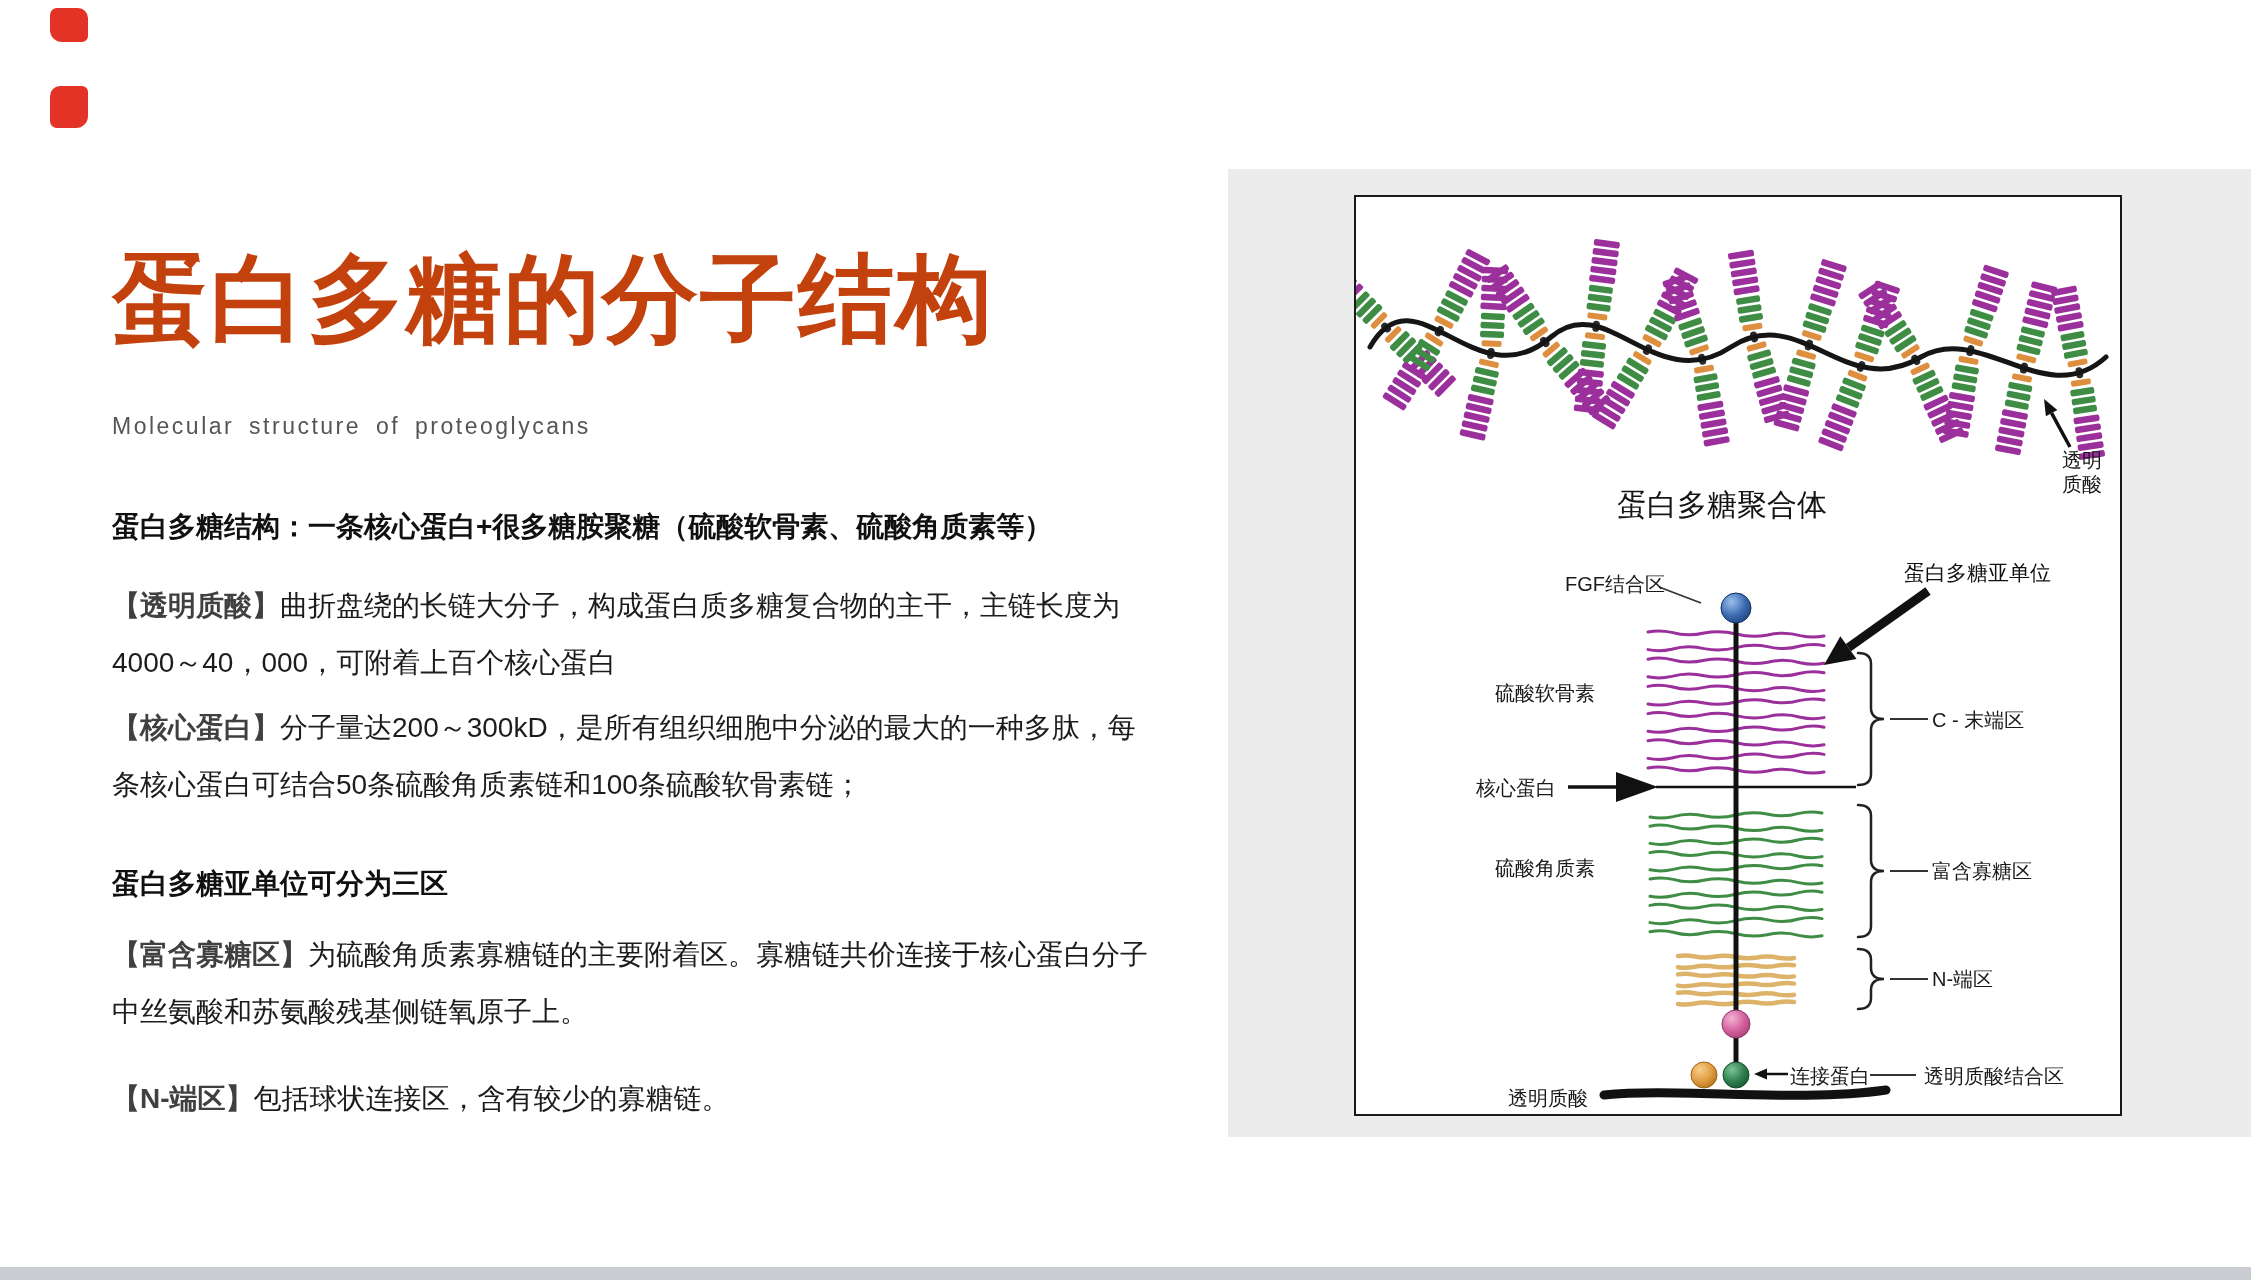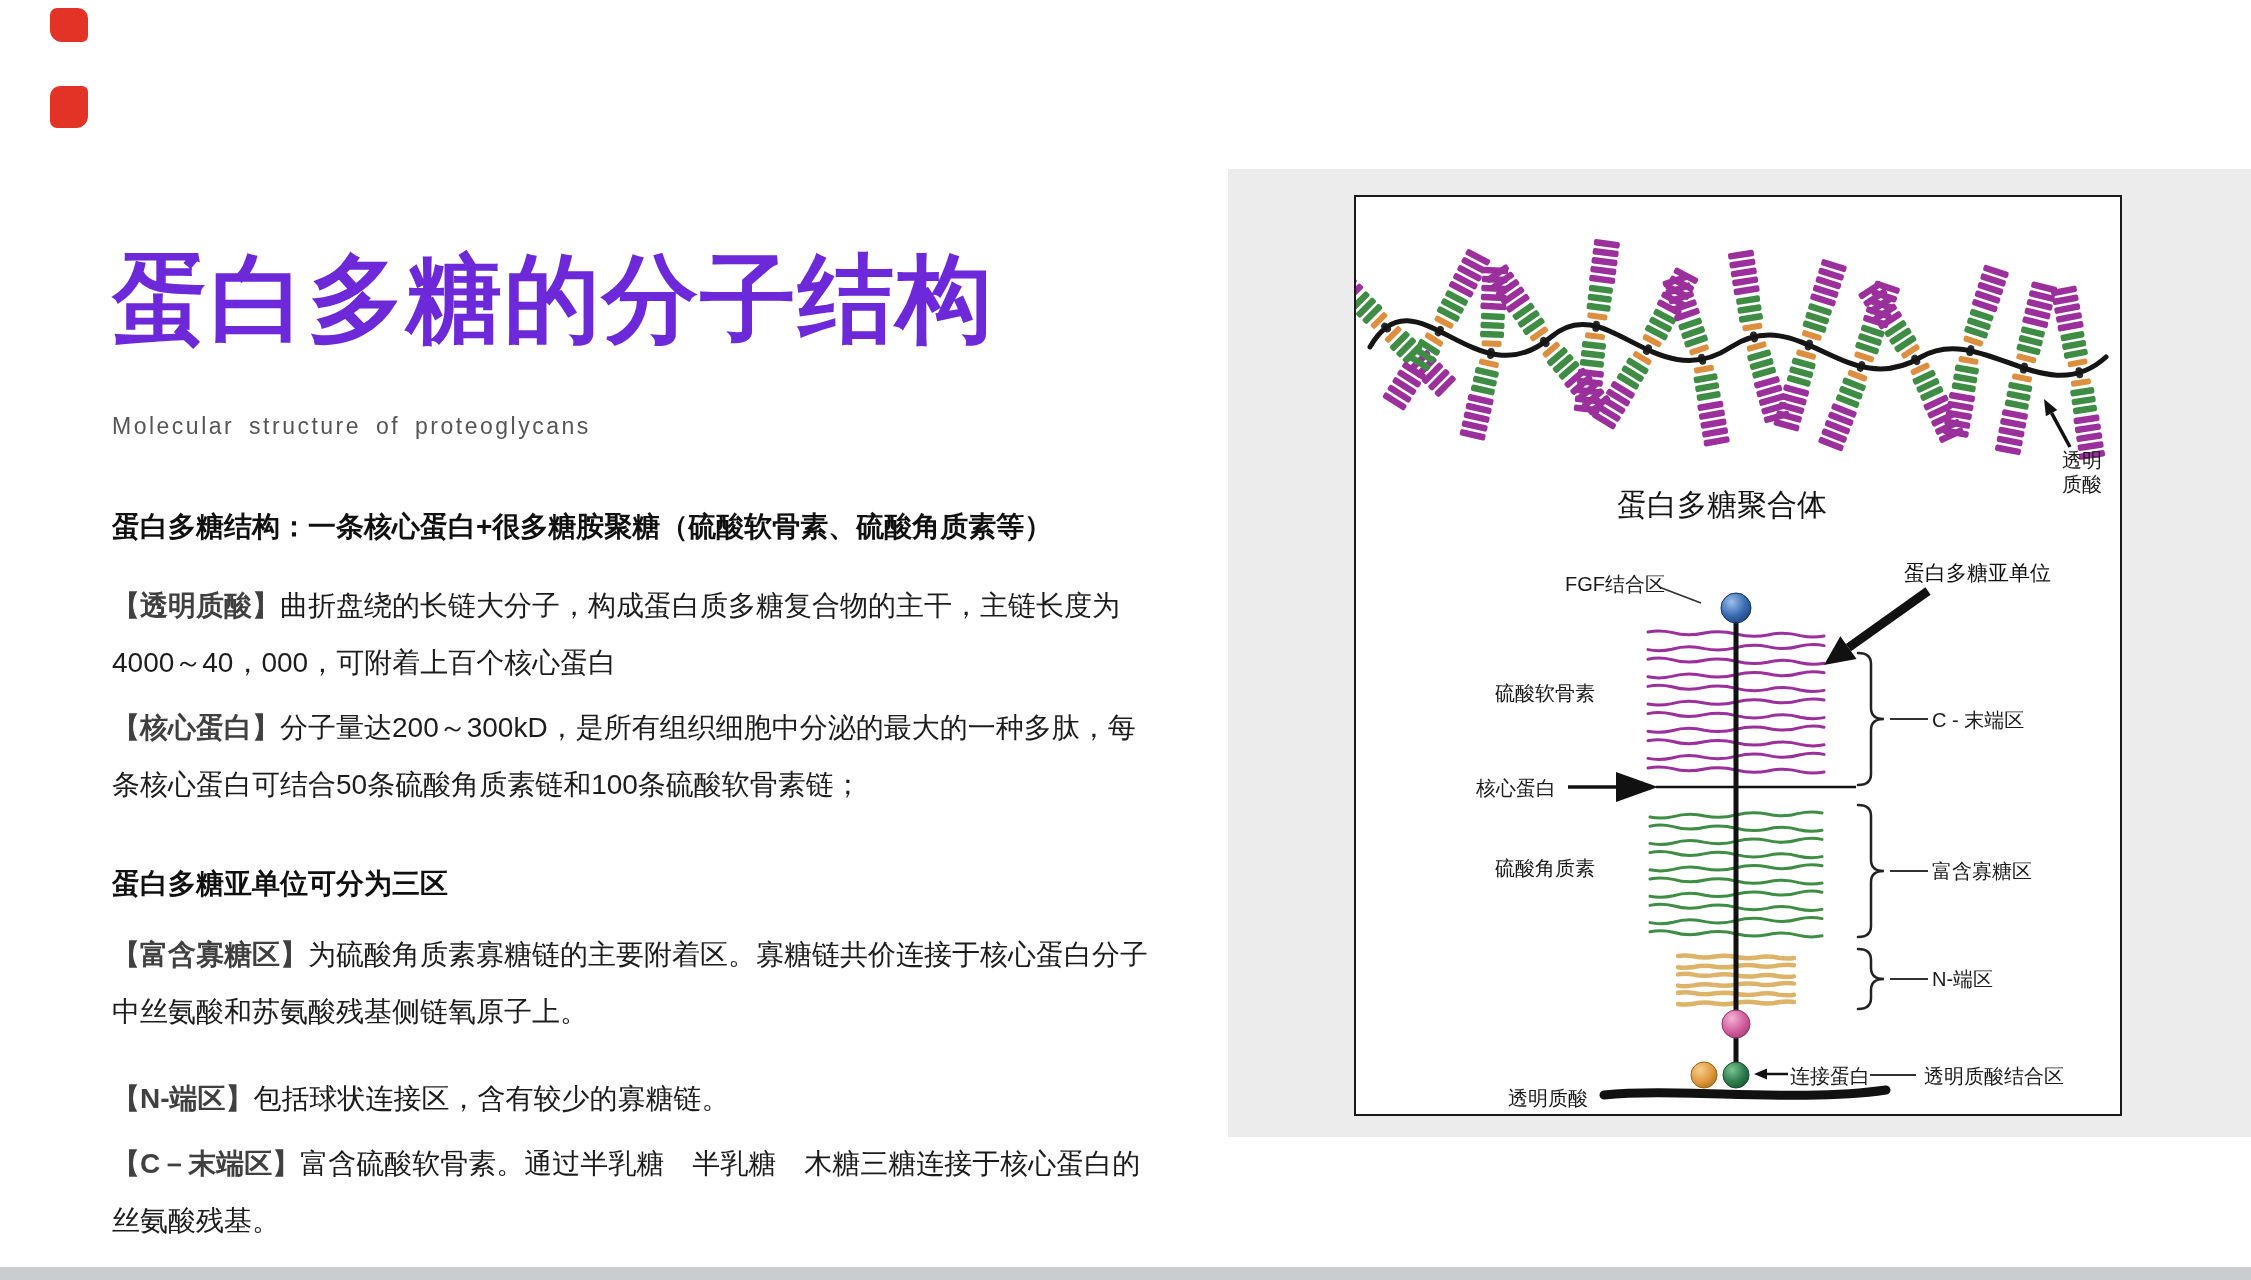--- a/index.html
+++ b/index.html
@@ -8,21 +8,21 @@
     background:#ffffff;
     font-family:"Liberation Sans","DejaVu Sans",sans-serif;
   }
   p{margin:0;}
   
   .red-mark{position:absolute;background:#e23326;}
   #red-mark-1{left:50px;top:8px;width:38px;height:34px;border-radius:7px 10px 6px 12px;}
   #red-mark-2{left:50px;top:86px;width:38px;height:42px;border-radius:10px 6px 12px 7px;}
   
   .left-col{position:absolute;left:112px;top:185px;width:1050px;color:#1b1b1b;}
-  .title{font-size:96px;line-height:1.04;font-weight:900;color:#6d28d9;letter-spacing:2px;}
+  .title{font-size:96px;line-height:1.04;font-weight:900;color:#c2410c;letter-spacing:2px;}
   .subtitle{margin-top:10px;font-size:23px;color:#555;letter-spacing:2.5px;word-spacing:6px;}
   .body-txt{font-size:28px;line-height:57px;color:#1c1c1c;}
   .bold{font-weight:700;color:#101010;}
   .term{font-weight:700;color:#404040;}
   .mt58{margin-top:58px;}.mt42{margin-top:42px;}.mt30{margin-top:30px;}
   .mt22{margin-top:22px;}.mt14{margin-top:14px;}.mt8{margin-top:8px;}
   
   .right-panel{position:absolute;left:1228px;top:169px;width:1023px;height:968px;background:#ececec;}
   .figure-box{position:absolute;left:126px;top:26px;width:764px;height:917px;background:#ffffff;border:2px solid #1a1a1a;}
   .figure-box svg{position:absolute;left:0;top:0;width:764px;height:917px;font-family:inherit;}
@@ -47,21 +47,20 @@
   <p class="body-txt mt22"><span class="term">【透明质酸】</span><span>曲折盘绕的长链大分子，构成蛋白质多糖复合物的主干，主链长度为4000～40，000，可附着上百个核心蛋白</span></p>
 
   <p class="body-txt mt8"><span class="term">【核心蛋白】</span><span>分子量达200～300kD，是所有组织细胞中分泌的最大的一种多肽，每条核心蛋白可结合50条硫酸角质素链和100条硫酸软骨素链；</span></p>
 
   <p class="body-txt bold mt42">蛋白多糖亚单位可分为三区</p>
 
   <p class="body-txt mt14"><span class="term">【富含寡糖区】</span><span>为硫酸角质素寡糖链的主要附着区。寡糖链共价连接于核心蛋白分子中丝氨酸和苏氨酸残基侧链氧原子上。</span></p>
 
   <p class="body-txt mt30"><span class="term">【N-端区】</span><span>包括球状连接区，含有较少的寡糖链。</span></p>
 
-  <p class="body-txt mt8"><span class="term">【C－末端区】</span><span>富含硫酸软骨素。通过半乳糖　半乳糖　木糖三糖连接于核心蛋白的丝氨酸残基。</span></p>
 </div>
 
 <div class="right-panel">
   <div class="figure-box">
     <svg id="diagram-svg" viewBox="0 0 764 917">
       <defs id="svg-defs">
         <radialGradient id="gradBlue" cx="0.35" cy="0.3" r="0.85">
           <stop offset="0" stop-color="#9cc0ec"></stop>
             <stop offset="0.55" stop-color="#3a6ab0"></stop>
             <stop offset="1" stop-color="#1a3c70"></stop>

